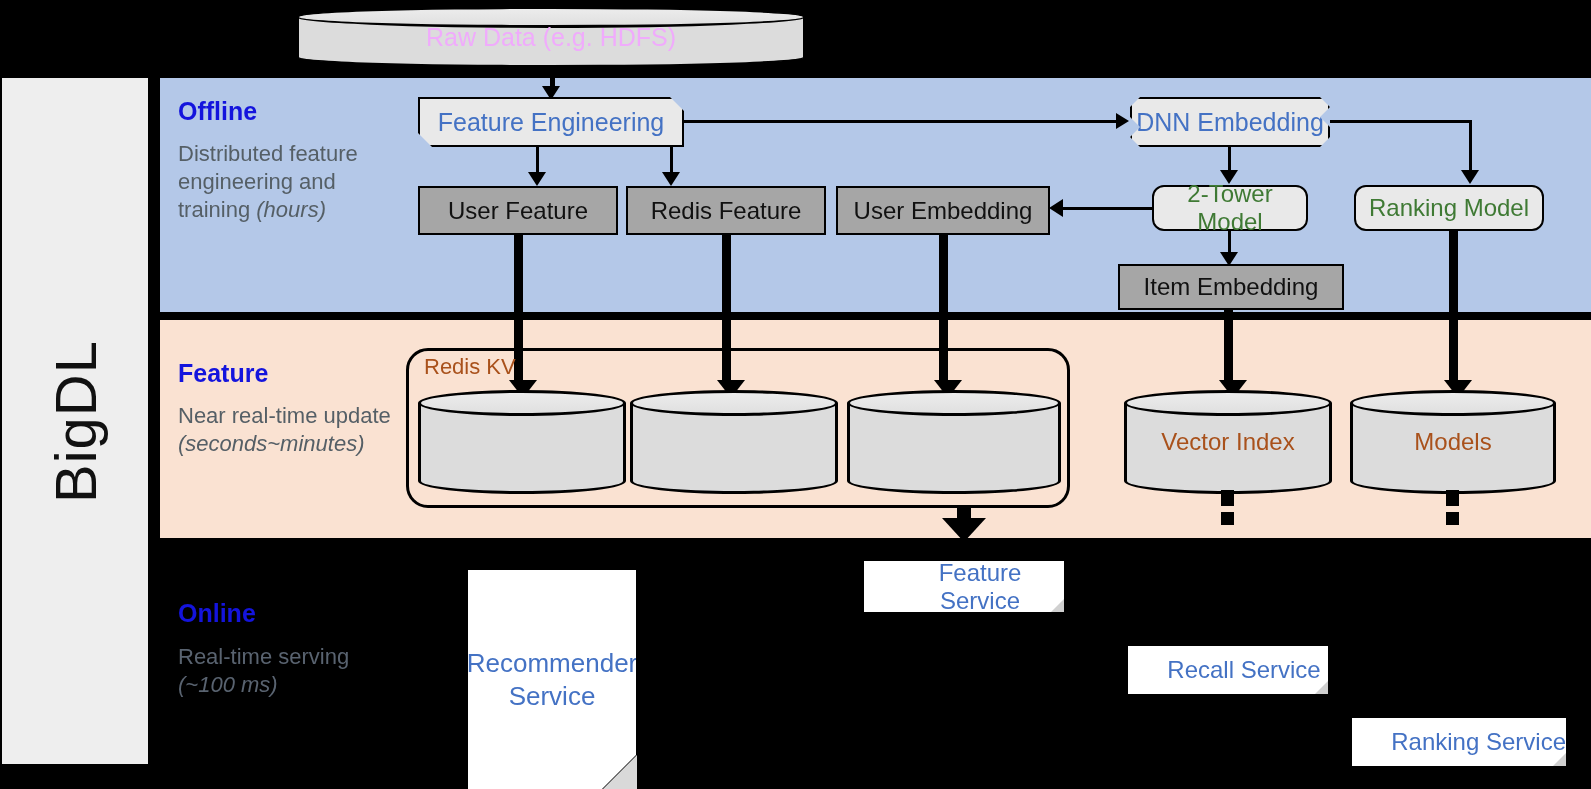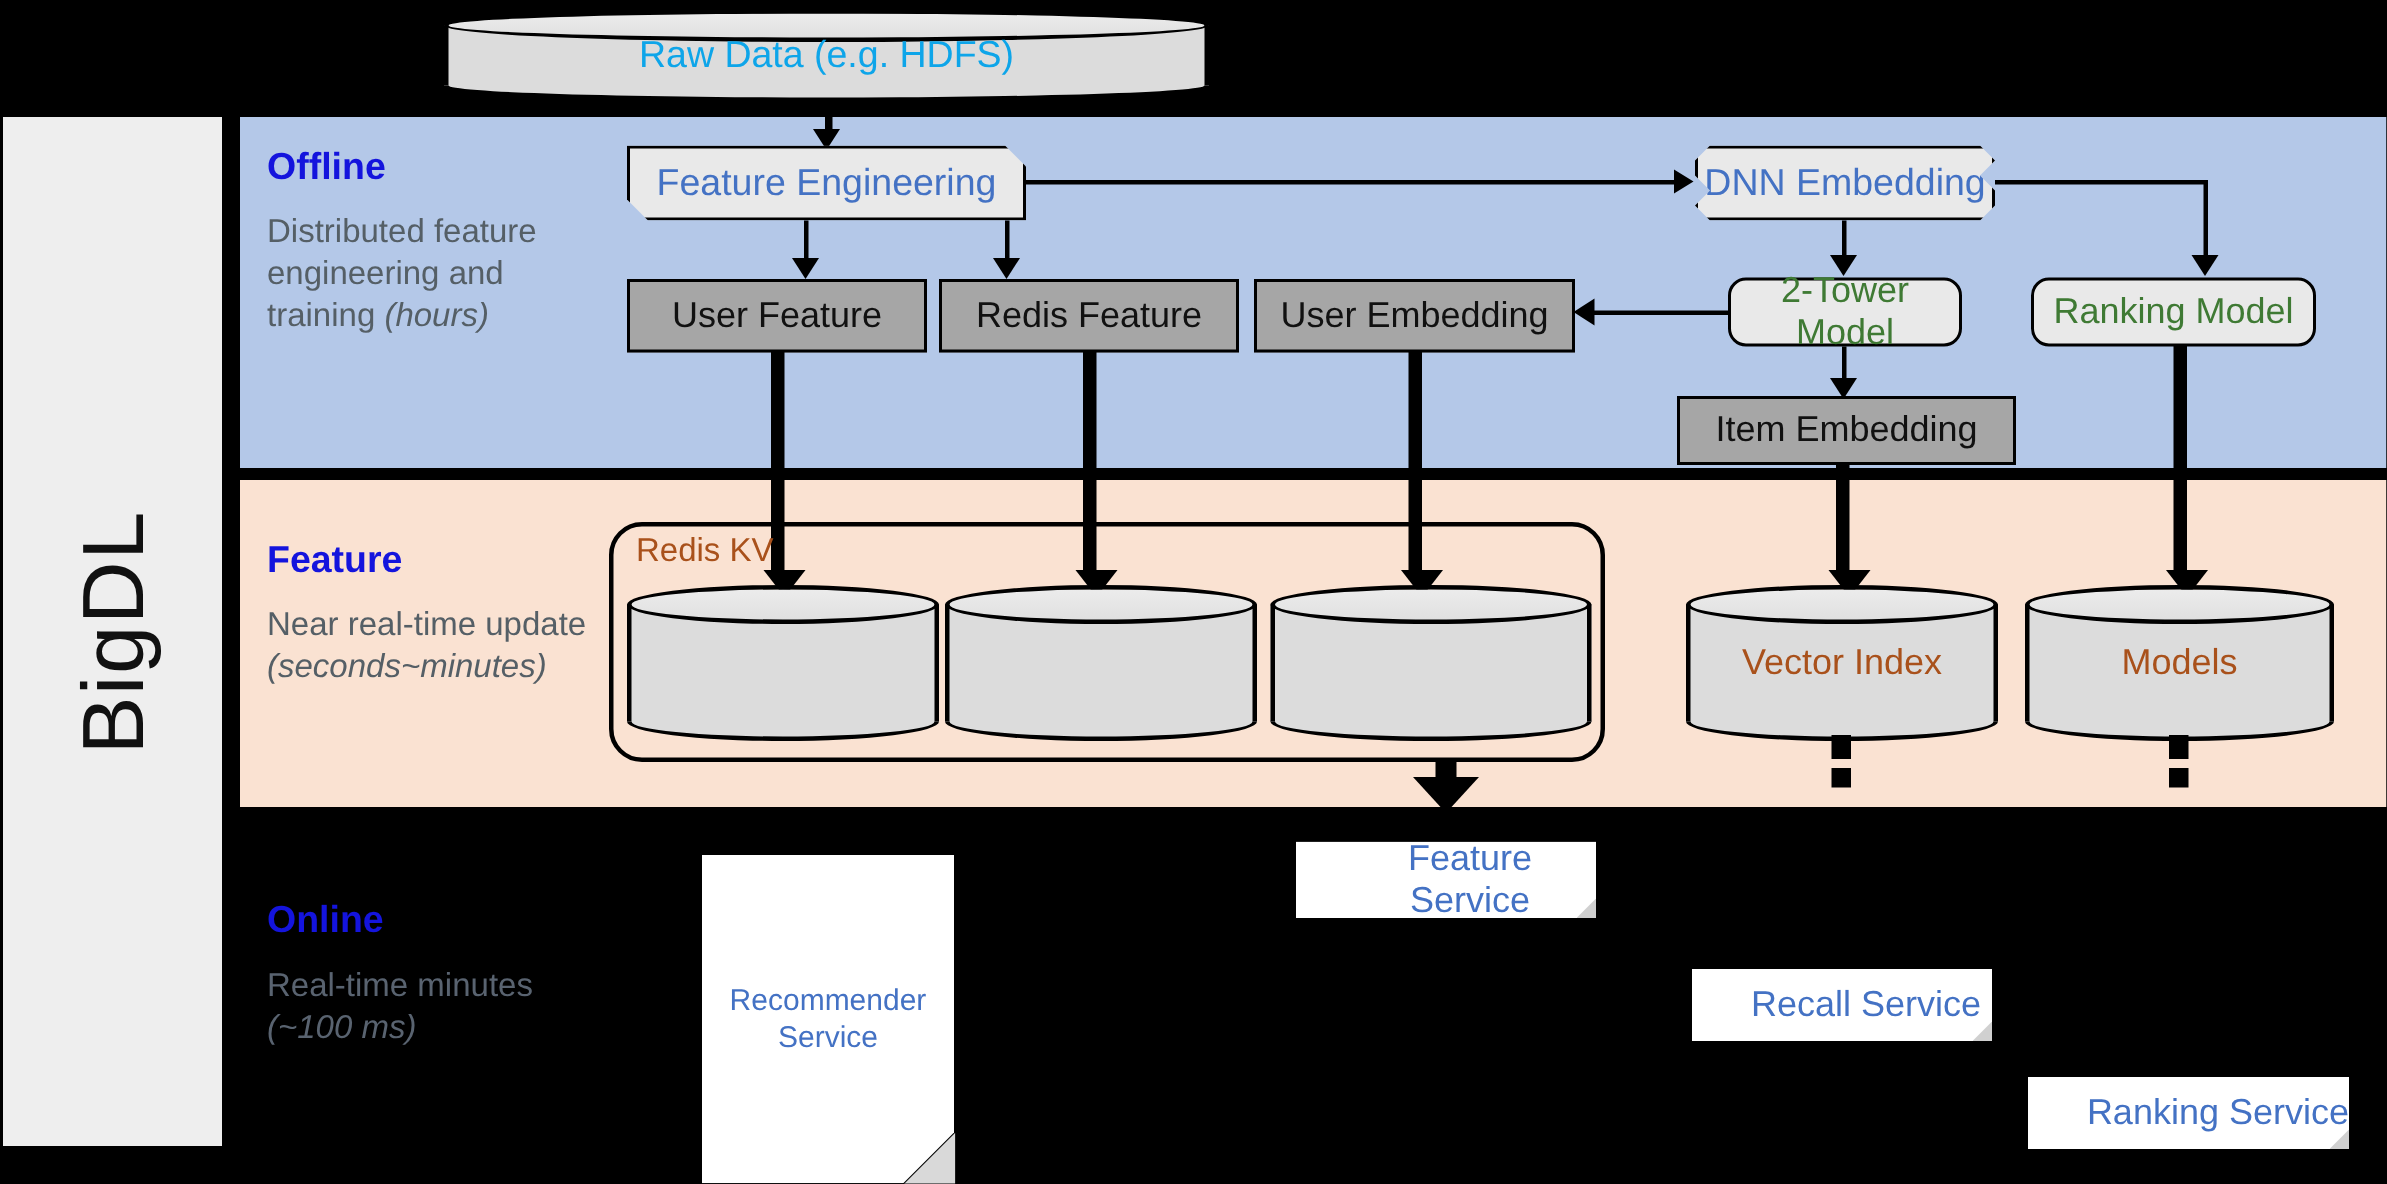--- a/index.html
+++ b/index.html
@@ -56,41 +56,41 @@
   
   .svcbox{background:#fff;font-size:24px;color:#4472c4;
     clip-path:polygon(0 0, 100% 0, 100% calc(100% - 12px), calc(100% - 12px) 100%, 0 100%);padding-left:32px;}
   .svcfold{position:absolute;width:13px;height:13px;background:#d0d0d0;
     clip-path:polygon(0 100%,100% 0,100% 100%);}
 
   
   #recommender{position:absolute;left:468px;top:570px;width:168px;height:219px;background:#fff;
     clip-path:polygon(0 0, 100% 0, 100% calc(100% - 34px), calc(100% - 34px) 100%, 0 100%);
     display:flex;align-items:center;justify-content:center;}
-  #recommender span{font-size:20px;color:#4472c4;text-align:center;line-height:1.25;}
+  #recommender span{font-size:26px;color:#4472c4;text-align:center;line-height:1.25;}
   #recommender-fold{position:absolute;left:602px;top:755px;width:35px;height:35px;background:#d9d9d9;
     clip-path:polygon(0 100%,100% 0,100% 100%);}
 
   
   .cyl{position:absolute;}
   .cyl .body{position:absolute;left:0;right:0;top:13px;bottom:13px;
     background:#dcdcdc;border-left:3px solid #000;border-right:3px solid #000;}
   .cyl .top{position:absolute;left:0;right:0;top:0;height:26px;border-radius:50%;
     background:linear-gradient(180deg,#ececec,#e0e0e0);border:3px solid #000;box-sizing:border-box;}
   .cyl .bot{position:absolute;left:0;right:0;bottom:0;height:26px;border-radius:50%;
     background:#dcdcdc;border:3px solid #000;box-sizing:border-box;}
   .cyl .lbl{position:absolute;left:0;right:0;top:50%;transform:translateY(-50%);
     text-align:center;font-size:24px;z-index:4;}
 
   
   #rawdata{left:296px;top:6px;width:510px;height:62px;}
   #rawdata .top{height:22px;}
   #rawdata .bot{height:22px;}
   #rawdata .body{top:11px;bottom:11px;background:#dcdcdc;}
-  #rawdata .lbl{font-size:25px;color:#0ea5e9;}
+  #rawdata .lbl{font-size:25px;color:#f0abfc;}
 
   
   #rediskv{position:absolute;left:406px;top:348px;width:664px;height:160px;
     border:3px solid #000;border-radius:22px;box-sizing:border-box;background:transparent;}
   #rediskv-label{position:absolute;left:424px;top:354px;font-size:22px;color:#a9511b;}
 
   
   .ln{position:absolute;background:#000;}
   .thin-v{width:3px;}
   .thin-h{height:3px;}
@@ -122,21 +122,21 @@
     </div>
   </div>
 
   <div class="band-title" id="t-offline">Offline</div>
   <div class="band-sub" id="s-offline"><span>Distributed feature engineering and training </span><i>(hours)</i></div>
 
   <div class="band-title" id="t-nearline">Feature</div>
   <div class="band-sub" id="s-nearline"><span>Near real-time update </span><i>(seconds~minutes)</i></div>
 
   <div class="band-title" id="t-online">Online</div>
-  <div class="band-sub" id="s-online"><span>Real-time minutes </span><i>(~100 ms)</i></div>
+  <div class="band-sub" id="s-online"><span>Real-time serving </span><i>(~100 ms)</i></div>
 
   <div class="cyl" id="rawdata">
     <div class="bot"></div>
     <div class="body"></div>
     <div class="top"></div>
     <div class="lbl">Raw Data (e.g. HDFS)</div>
   </div>
 
   <div class="ln thin-v" style="left:550px;top:68px;width:5px;height:22px;"></div>
   <div class="arrow-dn" style="left:542px;top:86px;"></div>

